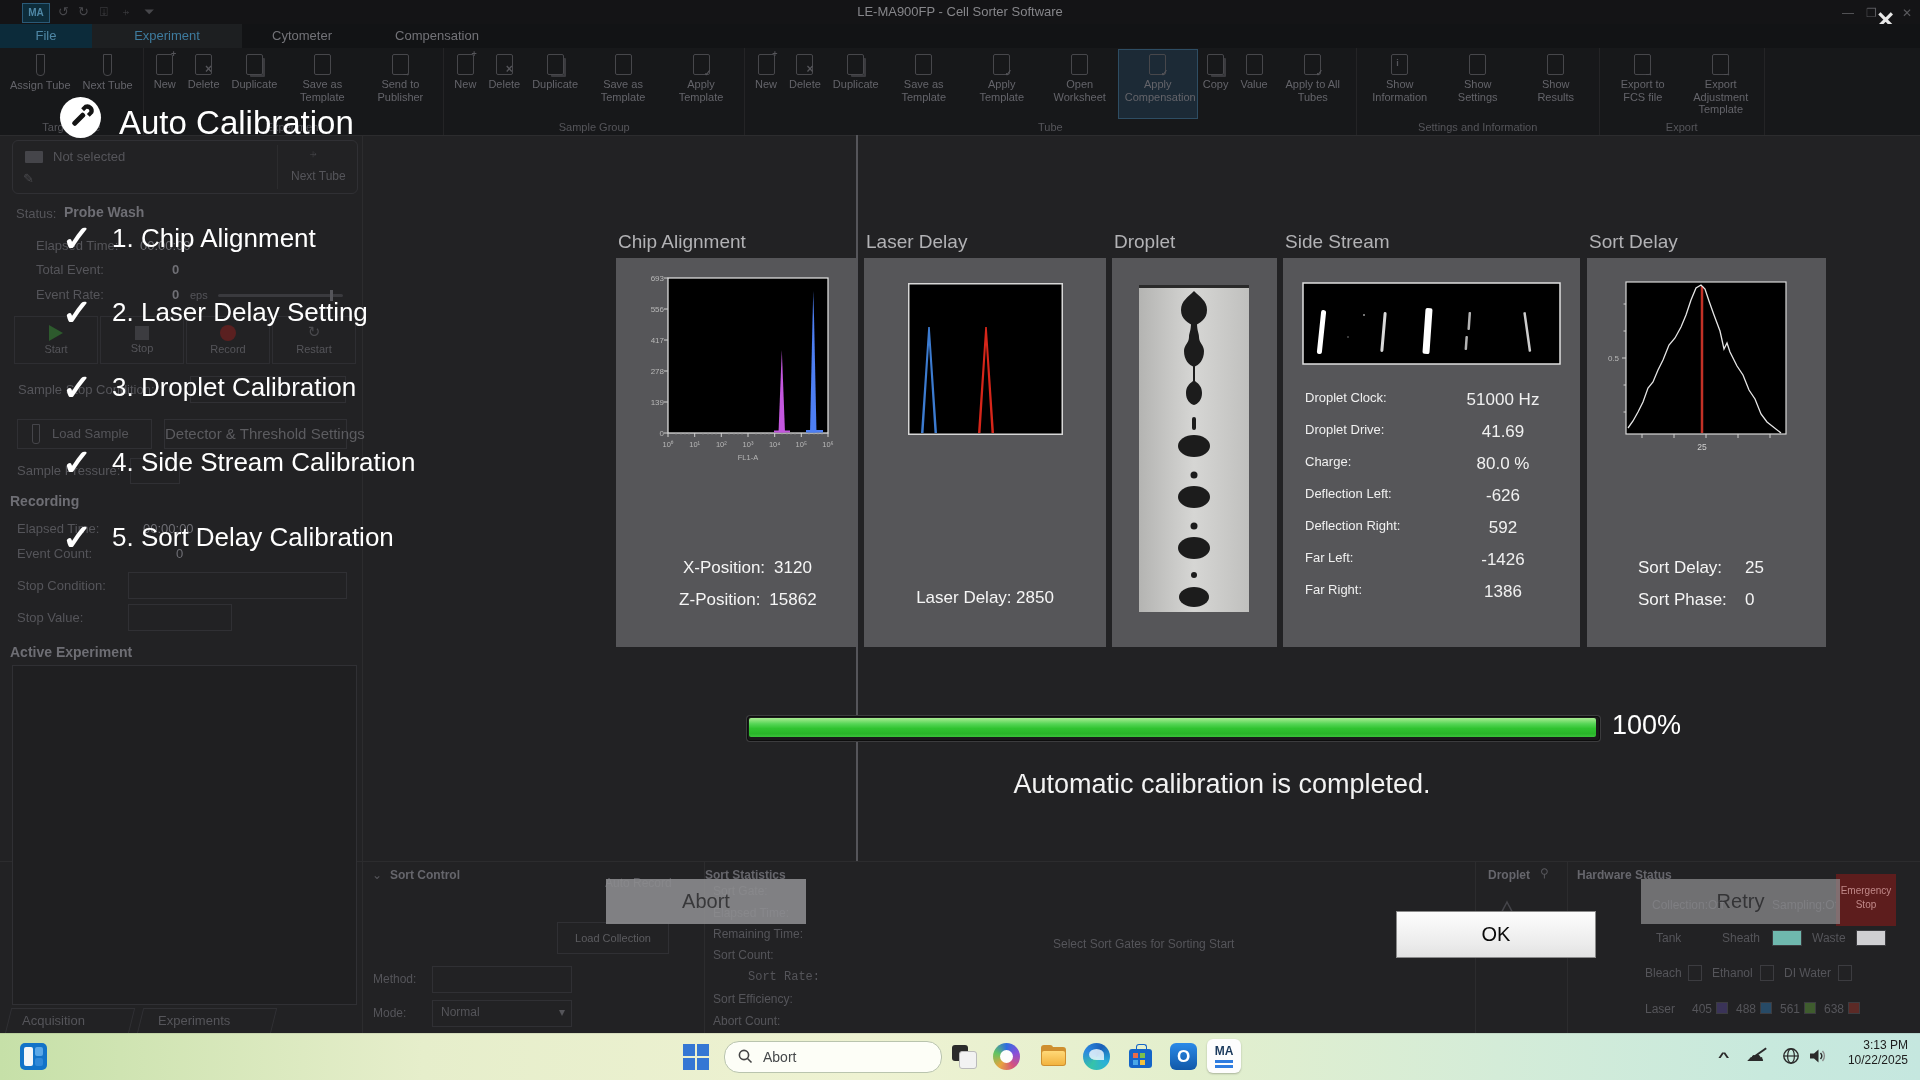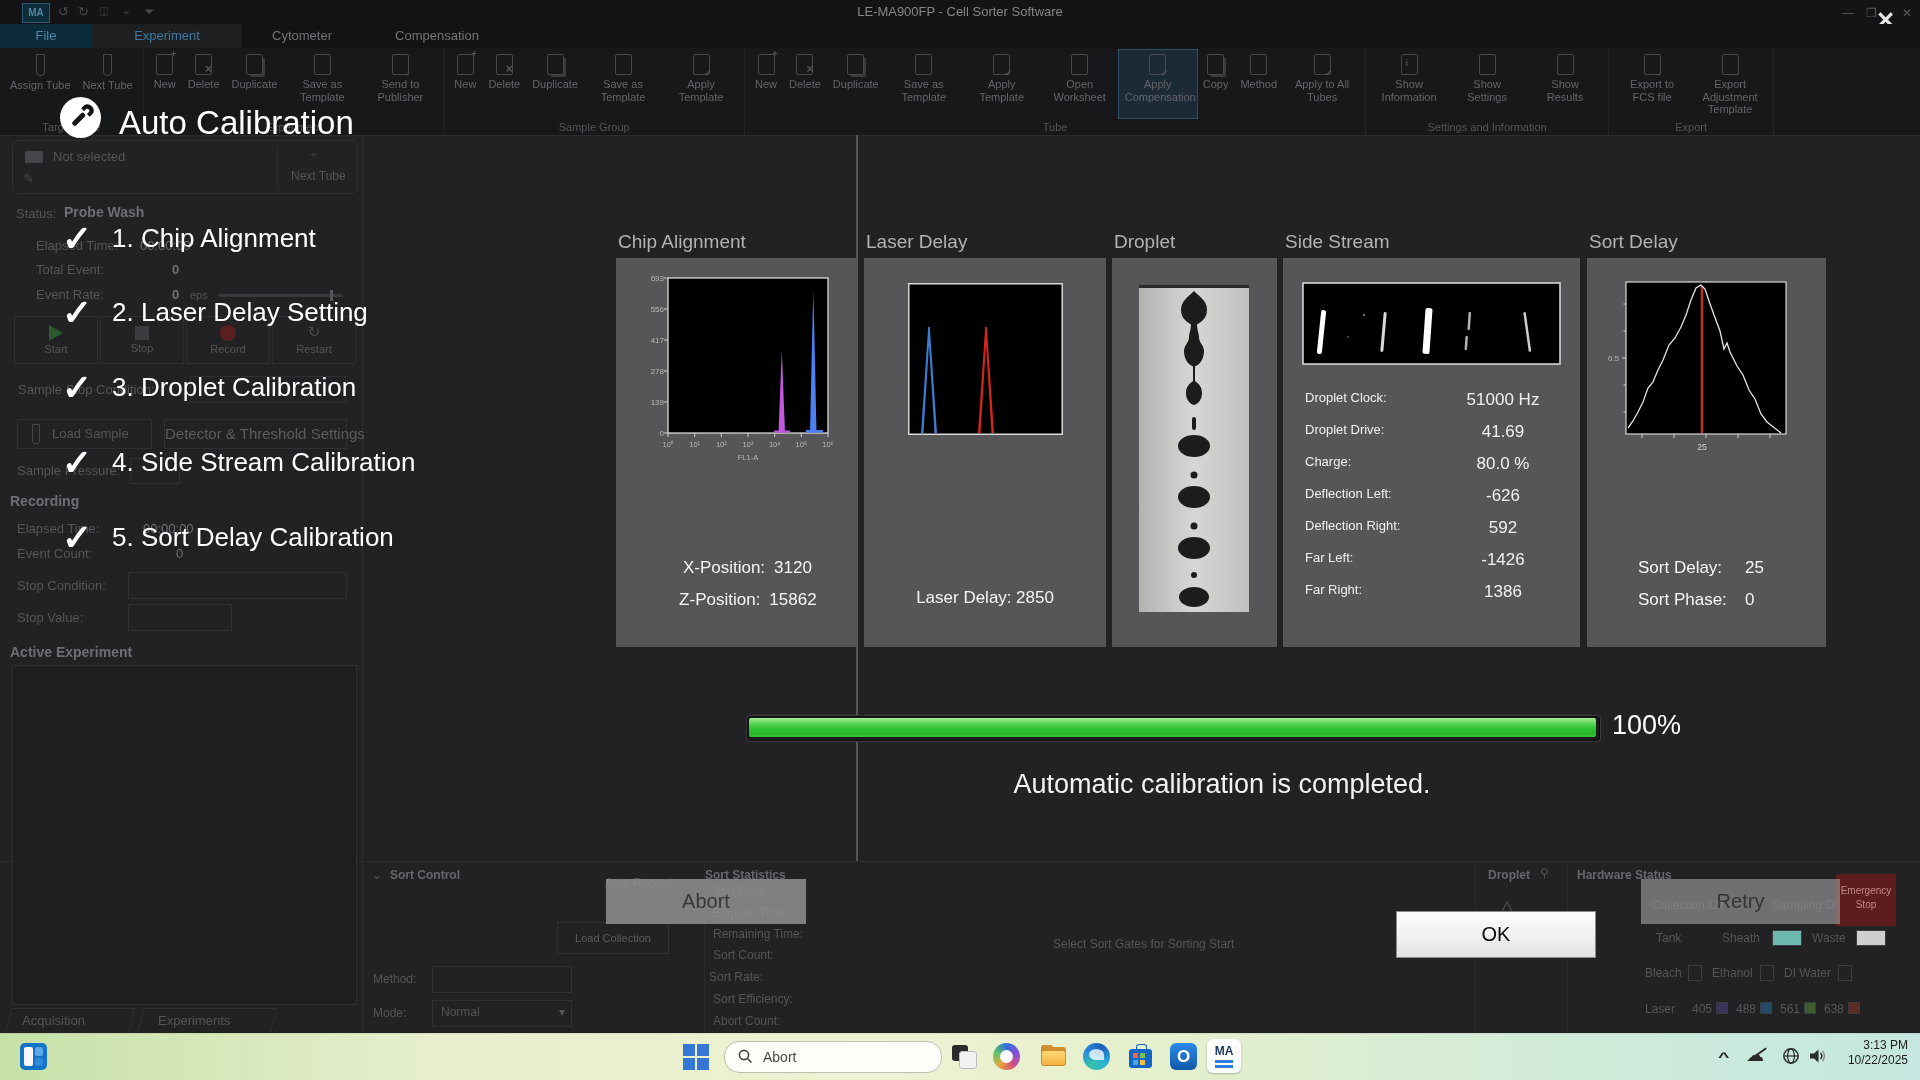--- a/index.html
+++ b/index.html
@@ -203,21 +203,21 @@
           <div class="rb-btn hl">
             <div class="rb-icon ic-check"></div>
             <div class="rb-lbl">Apply Compensation</div>
           </div>
           <div class="rb-btn">
             <div class="rb-icon ic-copy"></div>
             <div class="rb-lbl">Copy</div>
           </div>
           <div class="rb-btn">
             <div class="rb-icon ic-doc"></div>
-            <div class="rb-lbl">Method</div>
+            <div class="rb-lbl">Value</div>
           </div>
           <div class="rb-btn">
             <div class="rb-icon ic-check"></div>
             <div class="rb-lbl">Apply to All Tubes</div>
           </div>
         </div>
         <div class="rb-glabel">Tube</div>
       </div>
       <div class="rb-group">
         <div class="rb-btns">
@@ -342,21 +342,21 @@
   <div class="abs sb-box" style="left:432px;top:1000px;width:138px;height:25px;">
     <span class="bgsm" style="position:absolute;left:8px;top:4px;">Normal</span>
     <span class="bgsm" style="position:absolute;right:6px;top:4px;">▾</span>
   </div>
 
   <div class="abs bgsm-b nw" style="left:705px;top:868px;">Sort Statistics</div>
   <div class="abs bgsm nw" style="left:713px;top:884px;">Sort Gate:</div>
   <div class="abs bgsm nw" style="left:713px;top:906px;">Elapsed Time:</div>
   <div class="abs bgsm nw" style="left:713px;top:927px;">Remaining Time:</div>
   <div class="abs bgsm nw" style="left:713px;top:948px;">Sort Count:</div>
-  <div class="abs bgsm nw" style="left:709px;top:970px;">Sort Rate:</div>
+  <div class="abs bgsm nw" style="left:748px;top:970px;font-family:Liberation Mono, monospace;">Sort Rate:</div>
   <div class="abs bgsm nw" style="left:713px;top:992px;">Sort Efficiency:</div>
   <div class="abs bgsm nw" style="left:713px;top:1014px;">Abort Count:</div>
   <div class="abs bgsm nw" style="left:1053px;top:937px;">Select Sort Gates for Sorting Start</div>
 
   <div class="abs bgsm-b nw" style="left:1488px;top:868px;">Droplet</div>
   <div class="abs bgsm" style="left:1540px;top:866px;">⚲</div>
   <svg class="abs" style="left:1496px;top:900px;" width="22" height="34" viewBox="0 0 22 34">
     <path d="M11 2 C15 10 19 15 19 22 a8 8 0 1 1 -16 0 C3 15 7 10 11 2 Z" fill="none" stroke="#45454a" stroke-width="1.5"></path>
   </svg>
   <div class="abs bgsm-b nw" style="left:1577px;top:868px;">Hardware Status</div>

